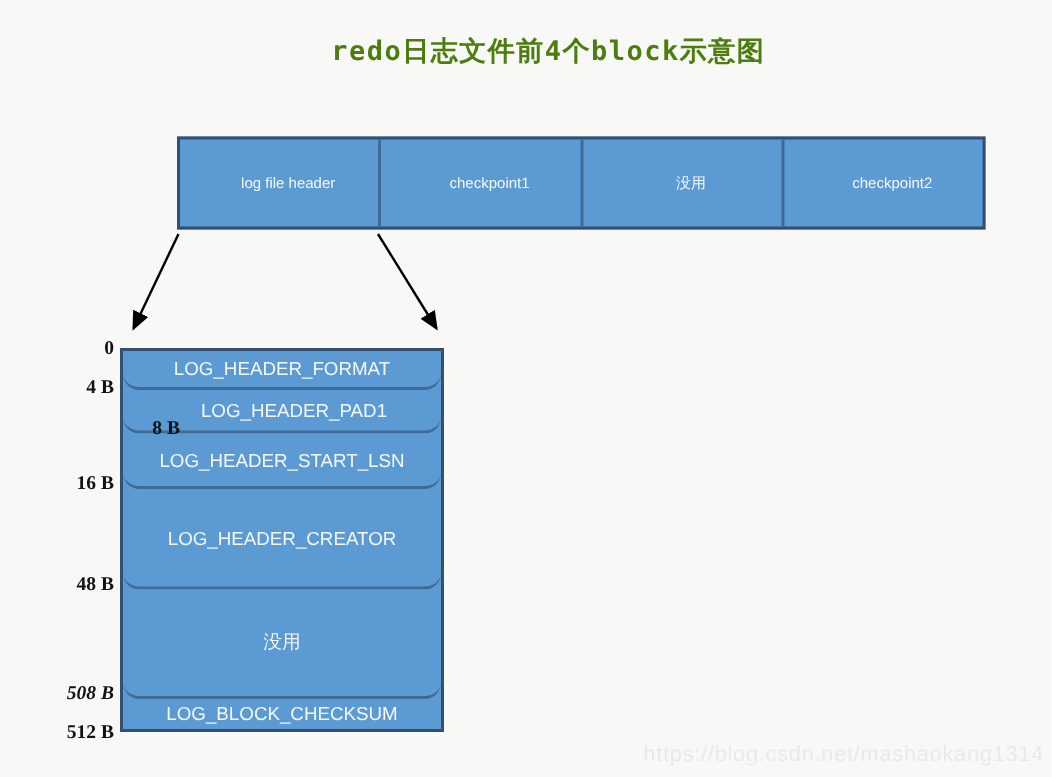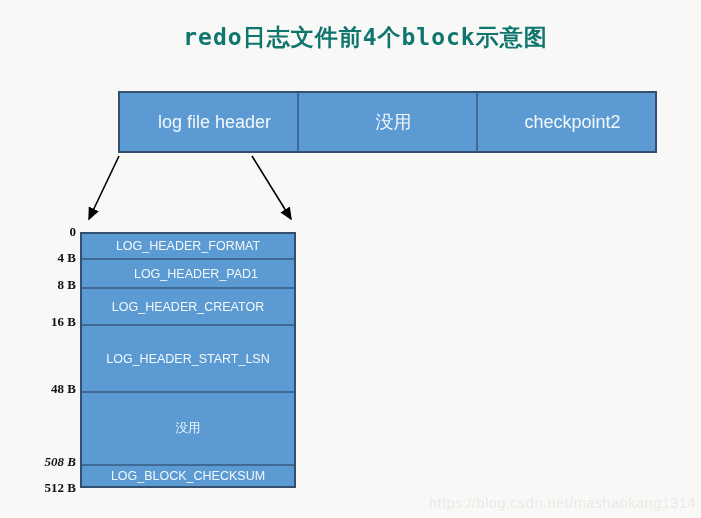--- a/index.html
+++ b/index.html
@@ -16,41 +16,41 @@
   }
   .title{
     position:absolute;
     left:0; top:22px;
     width:100%;
     padding-left:30px;
     box-sizing:border-box;
     text-align:center;
     font-family:"DejaVu Sans Mono", monospace;
     font-weight:bold;
-    font-size:23px;
+    font-size:18px;
     letter-spacing:1px;
-    color:#0f766e;
+    color:#4d7c0f;
   }
   
   .top-bar{
     position:absolute;
     left:118px; top:91px;
     width:539px; height:62px;
     display:flex;
     box-sizing:border-box;
     border:2px solid #34506e;
     background:#5b9ad2;
   }
   .top-bar .cell{
     flex:1;
     display:flex;
     align-items:center;
     justify-content:center;
     color:#f4f8fc;
-    font-size:18px;
+    font-size:10px;
     border-right:2px solid #3f6a96;
     box-sizing:border-box;
     margin-left:12px;
   }
   .top-bar .cell:last-child{border-right:none;justify-content:center;}
   
   .arrow-layer{
     position:absolute;
     left:0; top:0;
     width:701px; height:518px;
@@ -68,20 +68,21 @@
     flex-direction:column;
   }
   .stack .row{
     display:flex;
     align-items:center;
     justify-content:center;
     color:#f4f8fc;
     font-size:12.5px;
     border-bottom:2px solid #3f6a96;
     box-sizing:border-box;
+    border-radius:11px;
   }
   .stack .row:nth-child(1){height:26px;}
   .stack .row:nth-child(2){height:29px;padding-left:16px;}
   .stack .row:nth-child(3){height:37px;}
   .stack .row:nth-child(4){height:67px;}
   .stack .row:nth-child(5){height:73px;}
   .stack .row:nth-child(6){height:26px; border-bottom:none; flex:1;}
   
   .offsets{position:absolute; left:0; top:0; width:76px; height:518px;}
   .offsets .off{
@@ -89,21 +90,21 @@
     width:76px;
     text-align:right;
     font-family:"Liberation Serif", serif;
     font-weight:bold;
     font-size:13px;
     color:#111111;
     line-height:16px;
   }
   .offsets .off:nth-child(1){top:224px;}
   .offsets .off:nth-child(2){top:250px;}
-  .offsets .off:nth-child(3){top:277px;}
+  .offsets .off:nth-child(3){top:277px;padding-left:44px;}
   .offsets .off:nth-child(4){top:314px;}
   .offsets .off:nth-child(5){top:381px;}
   .offsets .off:nth-child(6){top:454px;font-style:italic;}
   .offsets .off:nth-child(7){top:480px;}
   .watermark{
     position:absolute;
     right:5px; bottom:7px;
     font-size:14.5px;
     color:#e9e9e7;
     letter-spacing:0.5px;
@@ -112,20 +113,23 @@
 </head>
 <body>
 
 <div class="canvas">
 
   <div class="title">redo日志文件前4个block示意图</div>
 
   <div class="top-bar">
     <div class="cell">
       <span>log file header</span>
+    </div>
+    <div class="cell">
+      <span>checkpoint1</span>
     </div>
     <div class="cell">
       <span>没用</span>
     </div>
     <div class="cell">
       <span>checkpoint2</span>
     </div>
   </div>
 
   <svg class="arrow-layer" viewBox="0 0 701 518" xmlns="http://www.w3.org/2000/svg">
@@ -139,24 +143,24 @@
   </svg>
 
   <div class="stack">
     <div class="row">
       <span>LOG_HEADER_FORMAT</span>
     </div>
     <div class="row">
       <span>LOG_HEADER_PAD1</span>
     </div>
     <div class="row">
-      <span>LOG_HEADER_CREATOR</span>
+      <span>LOG_HEADER_START_LSN</span>
     </div>
     <div class="row">
-      <span>LOG_HEADER_START_LSN</span>
+      <span>LOG_HEADER_CREATOR</span>
     </div>
     <div class="row">
       <span>没用</span>
     </div>
     <div class="row">
       <span>LOG_BLOCK_CHECKSUM</span>
     </div>
   </div>
 
   <div class="offsets">

